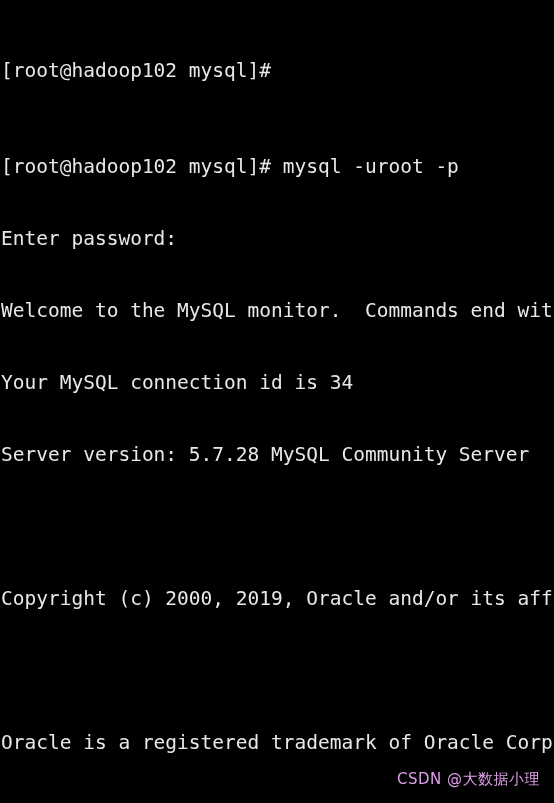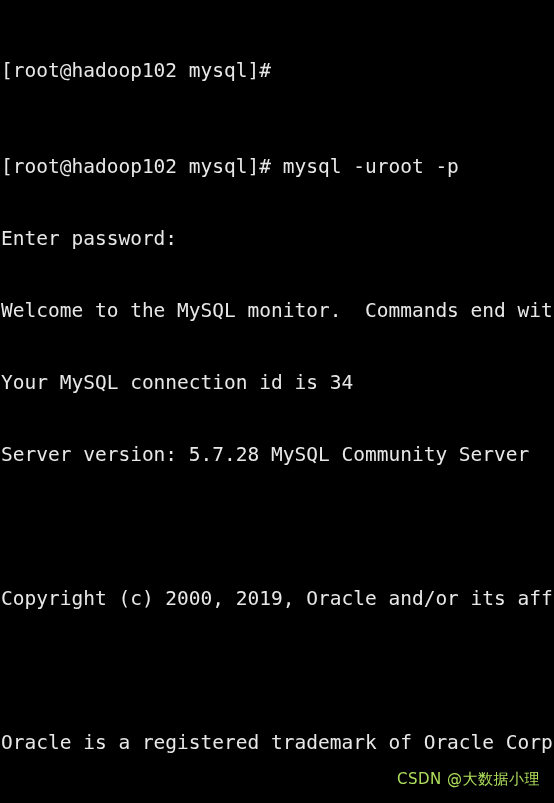--- a/index.html
+++ b/index.html
@@ -53,21 +53,21 @@
 
   
   .line.clipped-top {
     color: #e8e8e8;
   }
 
   .watermark {
     position: absolute;
     right: 14px;
     bottom: 14px;
-    color: #bef264;
+    color: #f0abfc;
     font-family: "DejaVu Sans", "Liberation Sans", sans-serif;
     font-size: 15px;
     letter-spacing: 0.5px;
     white-space: nowrap;
     opacity: 0.92;
   }
 </style>
 </head>
 <body>
 

